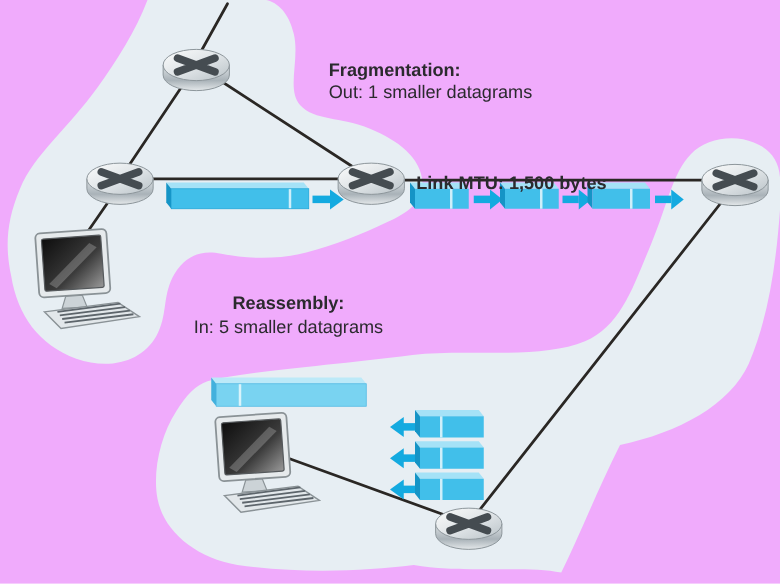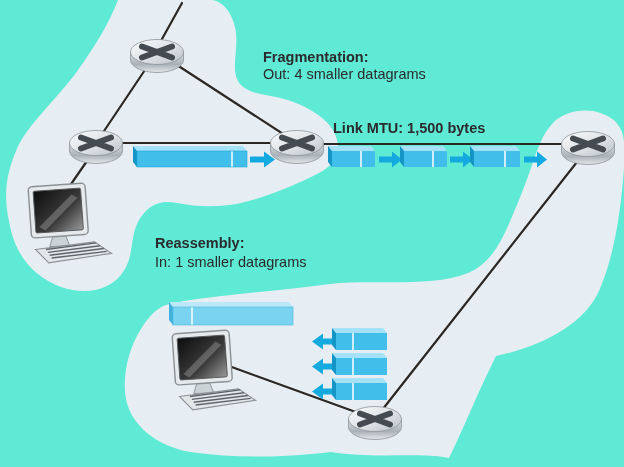--- a/index.html
+++ b/index.html
@@ -1,24 +1,24 @@
 <!DOCTYPE html>
 <html><head>
 <meta charset="utf-8">
 <style>
   html,body{margin:0;padding:0;background:#ffffff;}
   .stage{
-    position:relative;width:624px;height:467px;background:#5eead4;
+    position:relative;width:624px;height:467px;background:#f0abfc;
     font-family:"Liberation Sans",sans-serif;overflow:hidden;
   }
   .stage svg{position:absolute;left:0;top:0;}
   .note{position:absolute;color:#2b2a2e;font-size:14.5px;line-height:16.5px;white-space:nowrap;}
   .note .note-title{font-weight:bold;}
   .note-reassembly{line-height:19px;}
-  .link-label{position:absolute;color:#2b2a2e;font-size:14.5px;font-weight:bold;white-space:nowrap;}
+  .link-label{position:absolute;color:#2b2a2e;font-size:14.5px;font-weight:bold;white-space:nowrap;margin-top:19px;}
 </style>
 </head>
 <body>
 
 <div class="stage">
 
   <svg width="624" height="467" viewBox="0 0 624 467">
     <defs>
       <linearGradient id="routerTop" x1="0" y1="0" x2="1" y2="1">
         <stop offset="0" stop-color="#fbfcfc"></stop>
@@ -173,23 +173,23 @@
     <use href="#router" x="297" y="143"></use>
     <use href="#router" x="588" y="144"></use>
     <use href="#router" x="375" y="419"></use>
 
     <use href="#pc" transform="translate(26,183) scale(0.95)"></use>
     <use href="#pc" transform="translate(170,330) scale(0.95)"></use>
   </svg>
 
   <div class="note" style="left:263px;top:49px;">
     <div class="note-title">Fragmentation:</div>
-    <div>Out: 4 smaller datagrams</div>
+    <div>Out: 1 smaller datagrams</div>
   </div>
 
   <div class="link-label" style="left:333px;top:120px;">Link MTU: 1,500 bytes</div>
 
-  <div class="note note-reassembly" style="left:155px;top:234px;">
+  <div class="note note-reassembly" style="left:155px;top:234px;text-align:center;">
     <div class="note-title">Reassembly:</div>
-    <div>In: 1 smaller datagrams</div>
+    <div>In: 5 smaller datagrams</div>
   </div>
 
 </div>
 
 </body></html>

